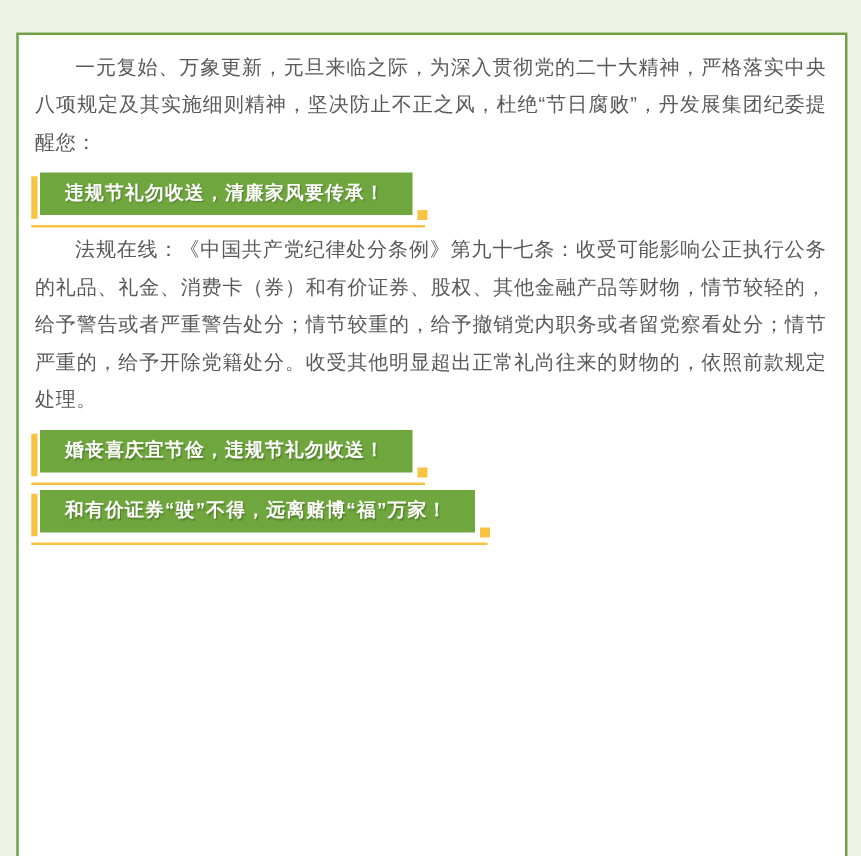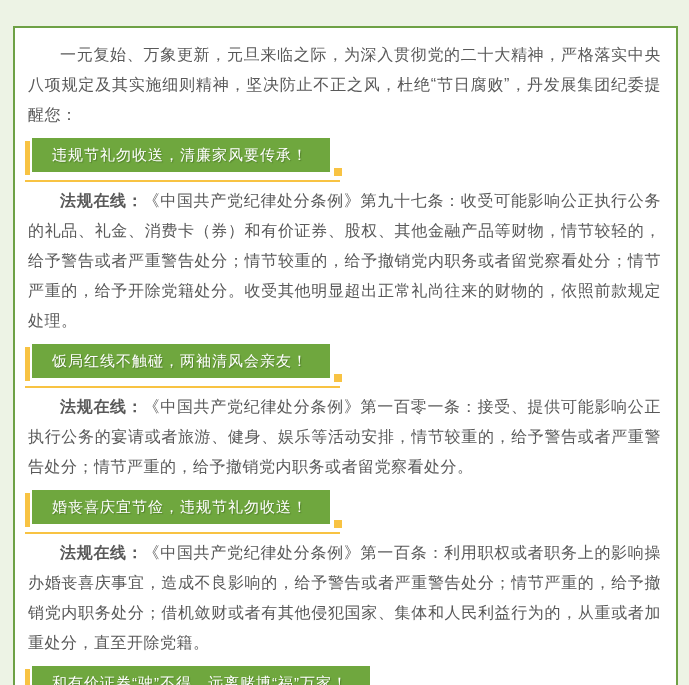--- a/index.html
+++ b/index.html
@@ -22,21 +22,21 @@
   .intro, .law {
     margin: 8px 15px 8px 13px;
     font-size: 16px;
     line-height: 30px;
     letter-spacing: 0.5px;
     color: #595959;
     text-align: justify;
     text-indent: 2em;
   }
   .intro { margin-top: 0; margin-bottom: 0; }
-  .law-label { font-weight: bold; }
+  .law-label { font-weight: normal; }
   section { margin: 0; }
   .banner {
     display: table;
     position: relative;
     margin: 8px 0 14px 10px;
   }
   .banner-head {
     display: flex;
     align-items: flex-start;
     height: 34px;
@@ -49,21 +49,21 @@
   }
   .banner-title {
     display: block;
     box-sizing: border-box;
     height: 34px;
     margin-left: 2px;
     padding: 8px 22px 8px 20px;
     background: #6fa73e;
     color: #ffffff;
     font-size: 15px;
-    font-weight: normal;
+    font-weight: bold;
     line-height: 18px;
     letter-spacing: 1px;
     white-space: nowrap;
     text-shadow: 1px 1px 1px rgba(50, 85, 25, 0.45);
   }
   .uline {
     position: absolute;
     left: 0; top: 42px;
     height: 2px;
     width: calc(100% + 10px);
@@ -90,44 +90,31 @@
           <span class="accent-bar"></span>
           <span class="banner-title">违规节礼勿收送，清廉家风要传承！</span>
         </div>
         <div class="uline">
             <span class="cap"></span>
           </div>
       </div>
       <p class="law"><span class="law-label">法规在线：</span><span>《中国共产党纪律处分条例》第九十七条：收受可能影响公正执行公务的礼品、礼金、消费卡（券）和有价证券、股权、其他金融产品等财物，情节较轻的，给予警告或者严重警告处分；情节较重的，给予撤销党内职务或者留党察看处分；情节严重的，给予开除党籍处分。收受其他明显超出正常礼尚往来的财物的，依照前款规定处理。</span></p>
     </section>
 
-    <section>
-      <div class="banner">
-        <div class="banner-head">
-          <span class="accent-bar"></span>
-          <span class="banner-title">饭局红线不触碰，两袖清风会亲友！</span>
-        </div>
-        <div class="uline">
-            <span class="cap"></span>
-          </div>
-      </div>
-      <p class="law"><span class="law-label">法规在线：</span><span>《中国共产党纪律处分条例》第一百零一条：接受、提供可能影响公正执行公务的宴请或者旅游、健身、娱乐等活动安排，情节较重的，给予警告或者严重警告处分；情节严重的，给予撤销党内职务或者留党察看处分。</span></p>
-    </section>
 
     <section>
       <div class="banner">
         <div class="banner-head">
           <span class="accent-bar"></span>
           <span class="banner-title">婚丧喜庆宜节俭，违规节礼勿收送！</span>
         </div>
         <div class="uline">
             <span class="cap"></span>
           </div>
       </div>
-      <p class="law"><span class="law-label">法规在线：</span><span>《中国共产党纪律处分条例》第一百条：利用职权或者职务上的影响操办婚丧喜庆事宜，造成不良影响的，给予警告或者严重警告处分；情节严重的，给予撤销党内职务处分；借机敛财或者有其他侵犯国家、集体和人民利益行为的，从重或者加重处分，直至开除党籍。</span></p>
     </section>
 
     <section>
       <div class="banner">
         <div class="banner-head">
           <span class="accent-bar"></span>
           <span class="banner-title">和有价证券“驶”不得，远离赌博“福”万家！</span>
         </div>
         <div class="uline">
             <span class="cap"></span>

